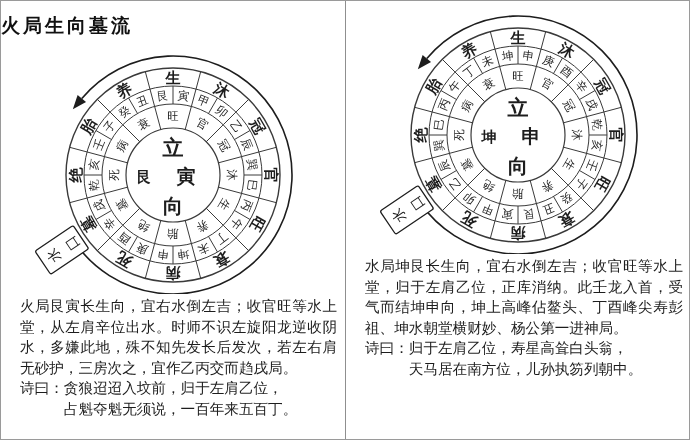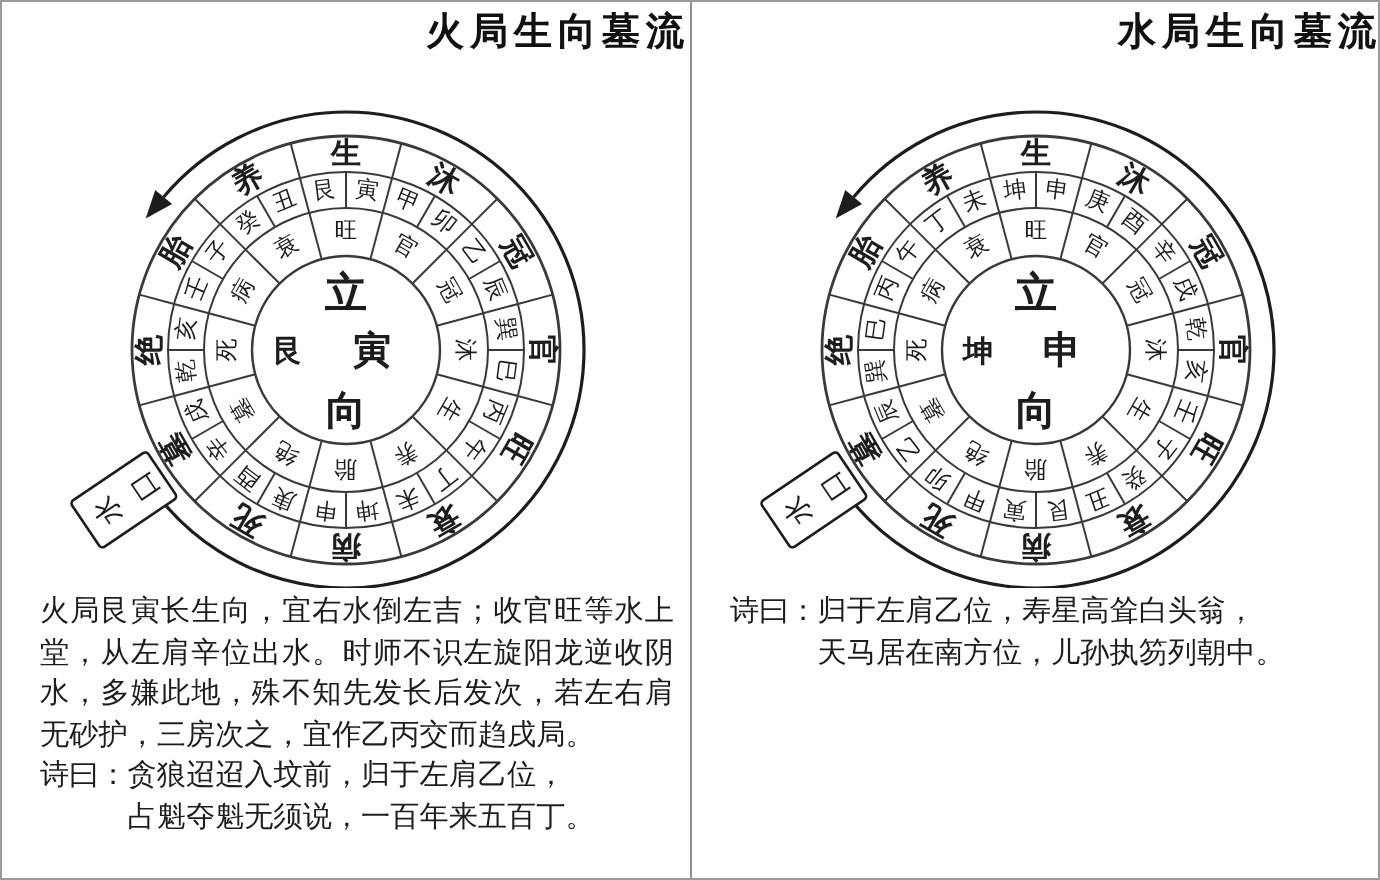--- a/index.html
+++ b/index.html
@@ -8,22 +8,22 @@
     border:1px solid #9a9a9a;
     display:flex;flex-direction:row;
     background:#ffffff;
     font-family:"Liberation Sans","DejaVu Sans",sans-serif;
     color:#1d1d1d;
     overflow:hidden;
   }
   .panel{width:345px;box-sizing:border-box;display:flex;flex-direction:column;}
   .panel.first{border-right:1px solid #8f8f8f;}
   .panel-title{
-    height:40px;box-sizing:border-box;padding-top:2px;
-    text-align:right;font-size:19px;font-weight:bold;letter-spacing:3px;
+    height:40px;box-sizing:border-box;padding-top:12px;
+    text-align:left;font-size:19px;font-weight:bold;letter-spacing:3px;
     color:#111;
   }
   .wheel{display:block;width:345px;height:253px;}
   .desc{
     padding:2px 8px 0 8px;
     font-size:14.6px;line-height:20.5px;
     text-align:justify;
     margin-left:11px;
   }
   .desc p{margin:0;}
@@ -150,21 +150,20 @@
           <text x="172" y="12" font-size="14" fill="#1d1d1d" text-anchor="middle" dominant-baseline="central" font-family="&quot;Liberation Sans&quot;,&quot;DejaVu Sans&quot;,sans-serif">口</text>
         </g>
       </svg>
     <div class="desc">
       <p>火局艮寅长生向，宜右水倒左吉；收官旺等水上堂，从左肩辛位出水。时师不识左旋阳龙逆收阴水，多嫌此地，殊不知先发长后发次，若左右肩无砂护，三房次之，宜作乙丙交而趋戌局。</p>
       <p class="poem"><span>诗曰：</span><span>贪狼迢迢入坟前，归于左肩乙位，</span><br><span class="poem-indent">占魁夺魁无须说，一百年来五百丁。</span></p>
     </div>
   </div>
 
   <div class="panel">
-    <div class="panel-title">水局生向墓流</div>
     <svg id="wheel1" class="wheel" viewBox="0 0 345 253">
         <path d="M 74.52090672961 202.25559592577451 A 119 119 0 1 0 80.8407112688416 57.50827444730183" fill="none" stroke="#1d1d1d" stroke-width="1.6"></path>
         <polygon points="71.84168473323005,68.23289665096752 76.62746683168723,53.97294259402587 85.05395570599597,61.04360630057779" fill="#1d1d1d"></polygon>
         <circle cx="172" cy="134" r="107" fill="none" stroke="#3a3a3a" stroke-width="1.4"></circle>
         <circle cx="172" cy="134" r="89" fill="none" stroke="#3a3a3a" stroke-width="1"></circle>
         <circle cx="172" cy="134" r="71" fill="none" stroke="#3a3a3a" stroke-width="1"></circle>
         <circle cx="172" cy="134" r="47" fill="none" stroke="#3a3a3a" stroke-width="1.2"></circle>
         <line x1="199.69363782596972" y1="30.645936587069684" x2="195.03489501412434" y2="48.032601460272915" stroke="#3a3a3a" stroke-width="1"></line>
         <line x1="190.37615220227897" y1="65.41926633347614" x2="184.16449511981847" y2="88.60148616441379" stroke="#3a3a3a" stroke-width="1"></line>
         <line x1="247.66042558696057" y1="58.339574413039415" x2="234.93250352560273" y2="71.06749647439727" stroke="#3a3a3a" stroke-width="1"></line>
@@ -265,17 +264,18 @@
         <text x="143" y="135" font-size="15" fill="#1d1d1d" text-anchor="middle" dominant-baseline="central" font-weight="600" font-family="&quot;Liberation Sans&quot;,&quot;DejaVu Sans&quot;,sans-serif">坤</text>
         <text x="185" y="135" font-size="19" fill="#1d1d1d" text-anchor="middle" dominant-baseline="central" font-weight="600" font-family="&quot;Liberation Sans&quot;,&quot;DejaVu Sans&quot;,sans-serif">申</text>
         <text x="172" y="165" font-size="20" fill="#1d1d1d" text-anchor="middle" dominant-baseline="central" font-weight="600" font-family="&quot;Liberation Sans&quot;,&quot;DejaVu Sans&quot;,sans-serif">向</text>
         <g transform="rotate(236 172 134)">
           <rect x="158" y="-23" width="28" height="46" fill="#ffffff" stroke="#1d1d1d" stroke-width="1.3" rx="2"></rect>
           <text x="172" y="-10" font-size="14" fill="#1d1d1d" text-anchor="middle" dominant-baseline="central" font-family="&quot;Liberation Sans&quot;,&quot;DejaVu Sans&quot;,sans-serif">水</text>
           <text x="172" y="12" font-size="14" fill="#1d1d1d" text-anchor="middle" dominant-baseline="central" font-family="&quot;Liberation Sans&quot;,&quot;DejaVu Sans&quot;,sans-serif">口</text>
         </g>
       </svg>
     <div class="desc">
+      <p>水局坤艮长生向，宜右水倒左吉；收官旺等水上堂，归于左肩乙位，正库消纳。此壬龙入首，受气而结坤申向，坤上高峰佔鳌头、丁酉峰尖寿彭祖、坤水朝堂横财妙、杨公第一进神局。</p>
       <p class="poem"><span>诗曰：</span><span>归于左肩乙位，寿星高耸白头翁，</span><br><span class="poem-indent">天马居在南方位，儿孙执笏列朝中。</span></p>
     </div>
   </div>
 
 </div>
 
 </body></html>

